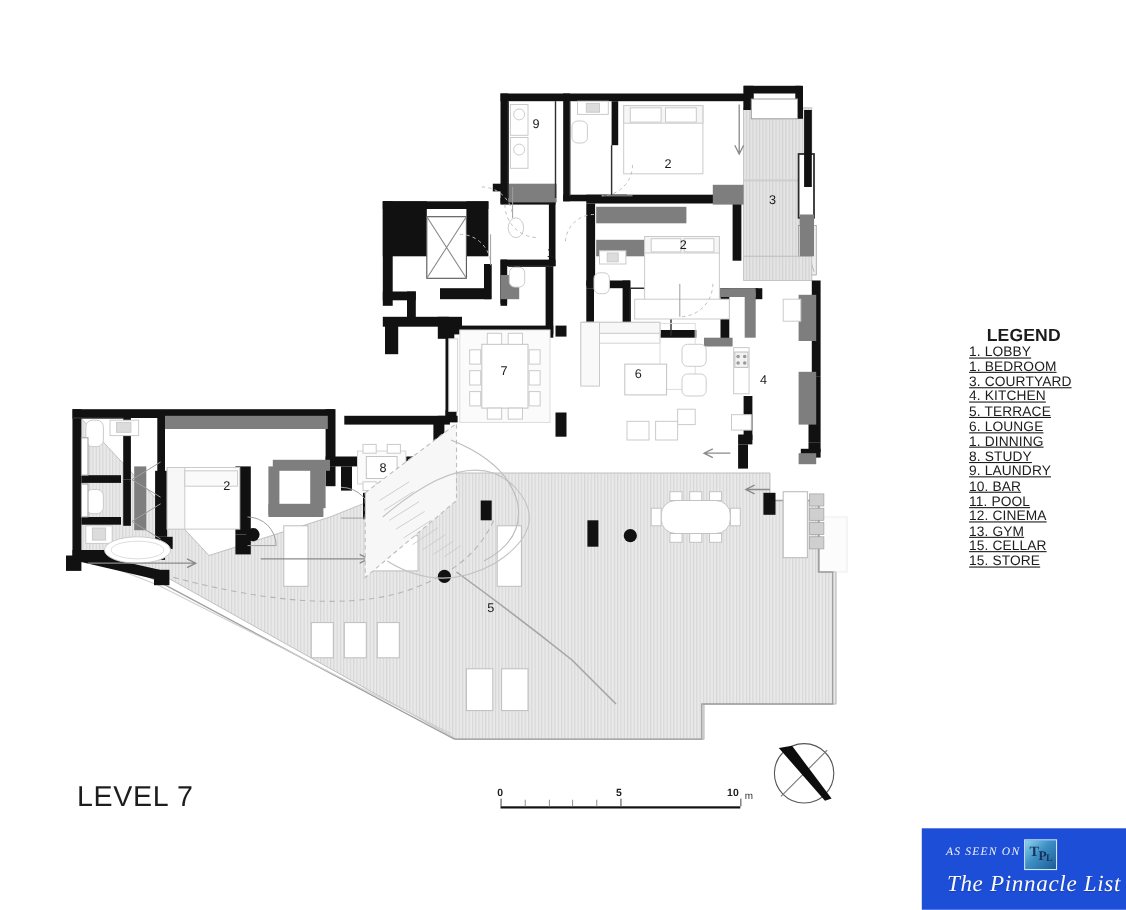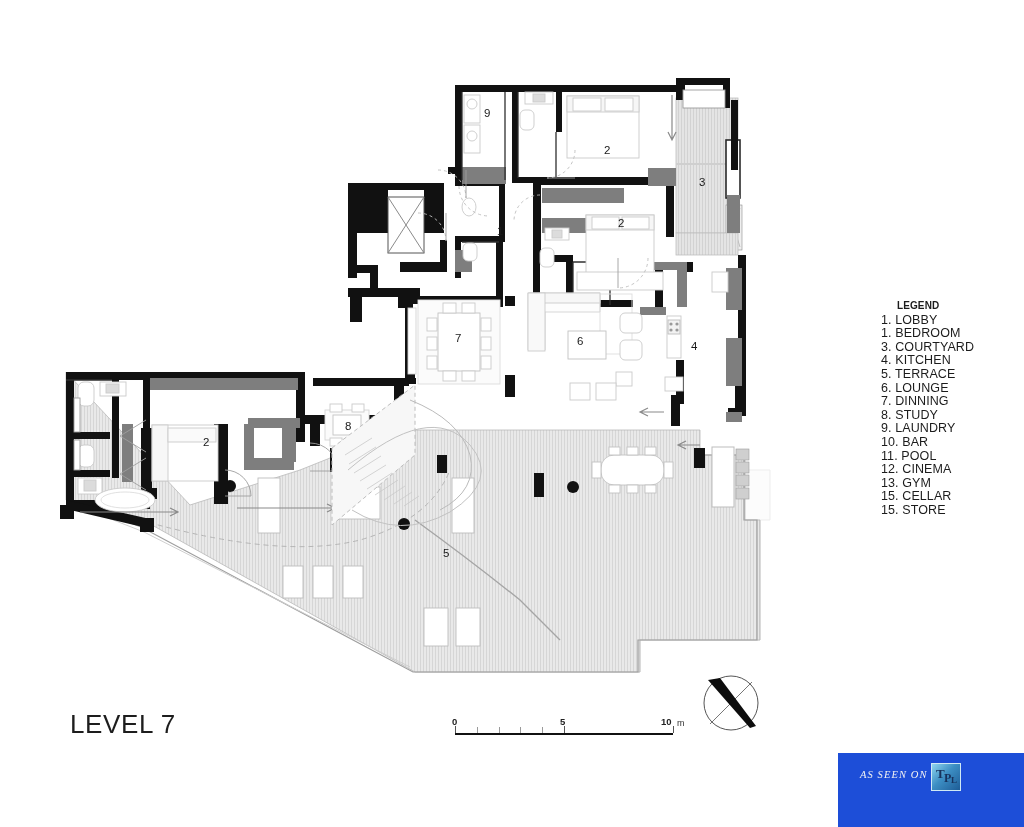--- a/index.html
+++ b/index.html
@@ -9,22 +9,22 @@
     overflow:hidden;position:relative;
   }
   #stage{position:absolute;left:0;top:0;width:1024px;height:827px;}
 
   
   #legend{
     position:absolute;left:881px;top:299px;width:130px;
     color:#1c1c1c;font-size:12.5px;line-height:13.6px;
     letter-spacing:0.1px;
   }
-  #legend .lg-title{font-weight:bold;font-size:10px;margin-bottom:1px;padding-left:16px;}
-  #legend .lg-row{white-space:nowrap;}
+  #legend .lg-title{font-weight:bold;font-size:16px;margin-bottom:1px;padding-left:16px;}
+  #legend .lg-row{white-space:nowrap;text-decoration:underline;}
 
   
   #level-title{
     position:absolute;left:70px;top:709px;
     font-size:26px;color:#1d1d1d;letter-spacing:0.6px;
   }
 
   
   #scalebar{position:absolute;left:455px;top:716px;width:230px;height:24px;}
   #scalebar .sb-line{position:absolute;left:0;top:17px;width:218px;height:2.4px;background:#111;}
@@ -444,21 +444,21 @@
   <div class="rmnum" style="left:443px;top:547px;">5</div>
 
   <div id="legend">
     <div class="lg-title">LEGEND</div>
     <div class="lg-row">1. LOBBY</div>
     <div class="lg-row">1. BEDROOM</div>
     <div class="lg-row">3. COURTYARD</div>
     <div class="lg-row">4. KITCHEN</div>
     <div class="lg-row">5. TERRACE</div>
     <div class="lg-row">6. LOUNGE</div>
-    <div class="lg-row">7. DINNING</div>
+    <div class="lg-row">1. DINNING</div>
     <div class="lg-row">8. STUDY</div>
     <div class="lg-row">9. LAUNDRY</div>
     <div class="lg-row">10. BAR</div>
     <div class="lg-row">11. POOL</div>
     <div class="lg-row">12. CINEMA</div>
     <div class="lg-row">13. GYM</div>
     <div class="lg-row">15. CELLAR</div>
     <div class="lg-row">15. STORE</div>
   </div>
 
@@ -486,16 +486,17 @@
   </svg>
 
   <div id="watermark">
     <div class="wm-inner">
       <div class="wm-seen">AS SEEN ON</div>
       <div class="wm-logo">
         <span class="wm-l-t">T</span>
         <span class="wm-l-p">P</span>
         <span class="wm-l-l">L</span>
       </div>
+      <div class="wm-name">The Pinnacle List</div>
     </div>
   </div>
 
 </div>
 
 </body></html>

